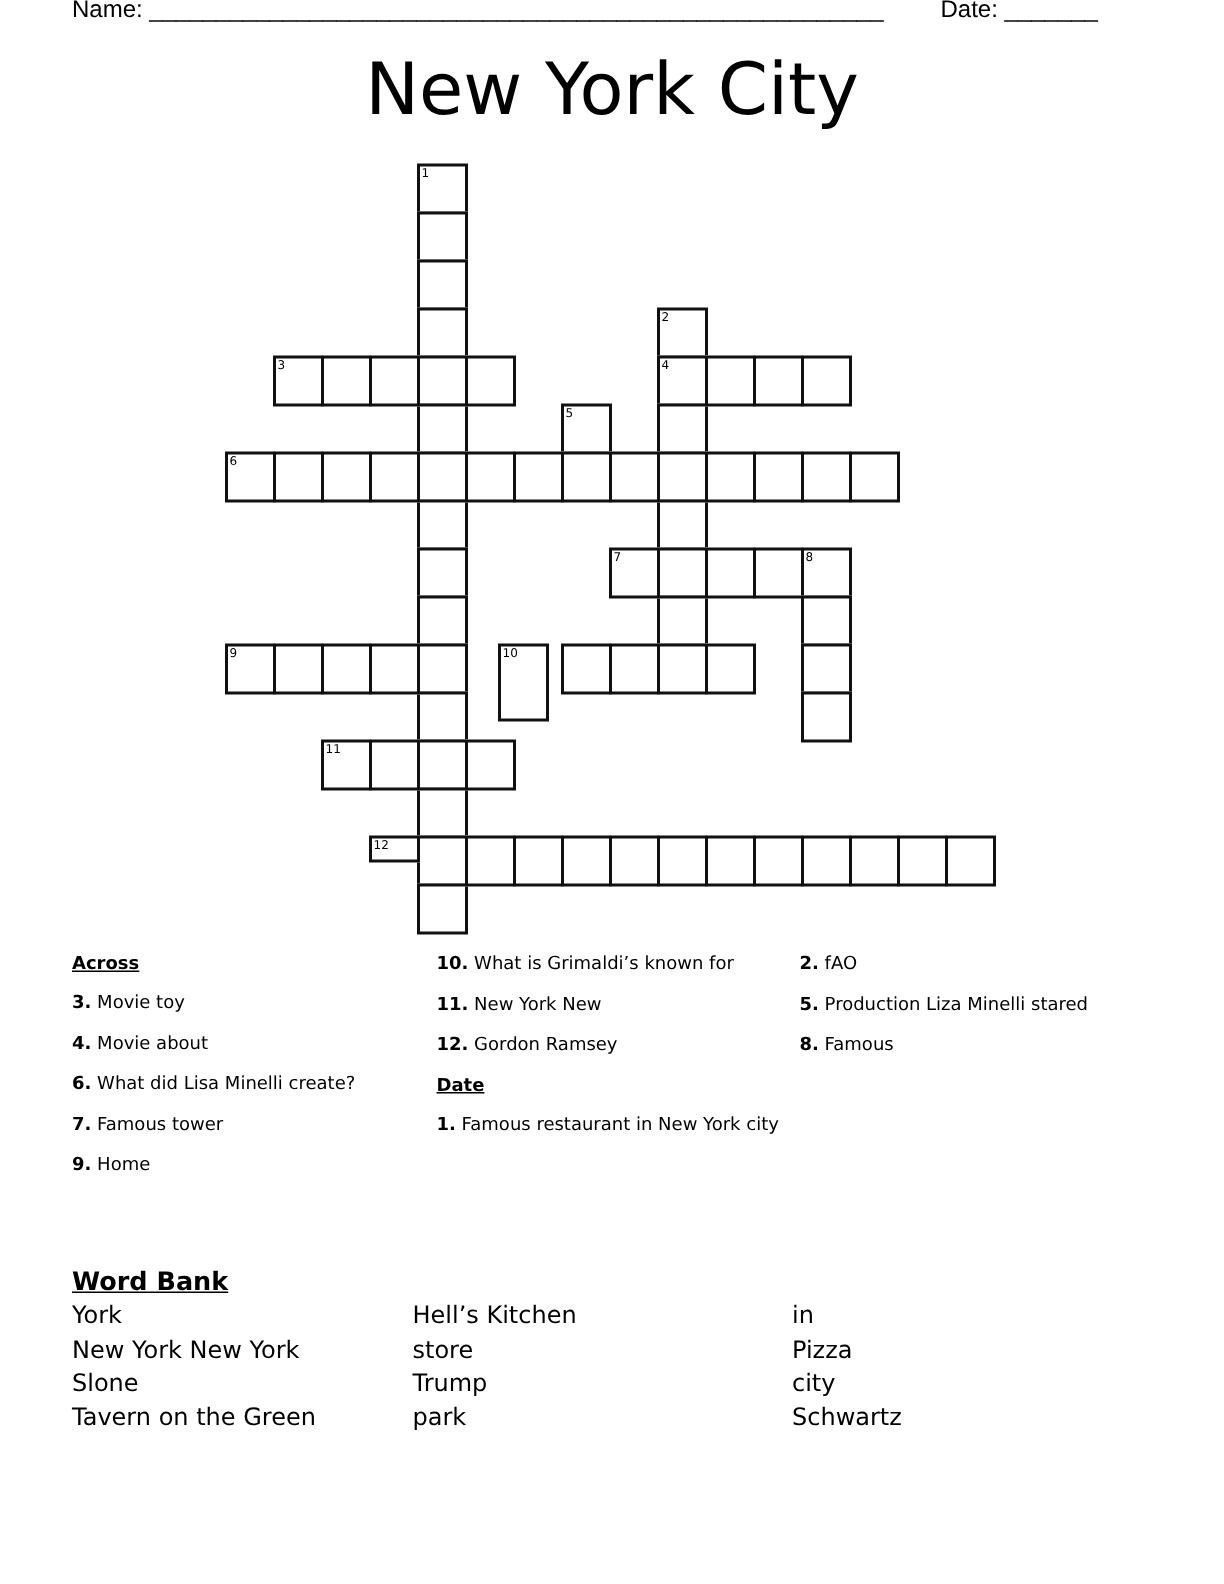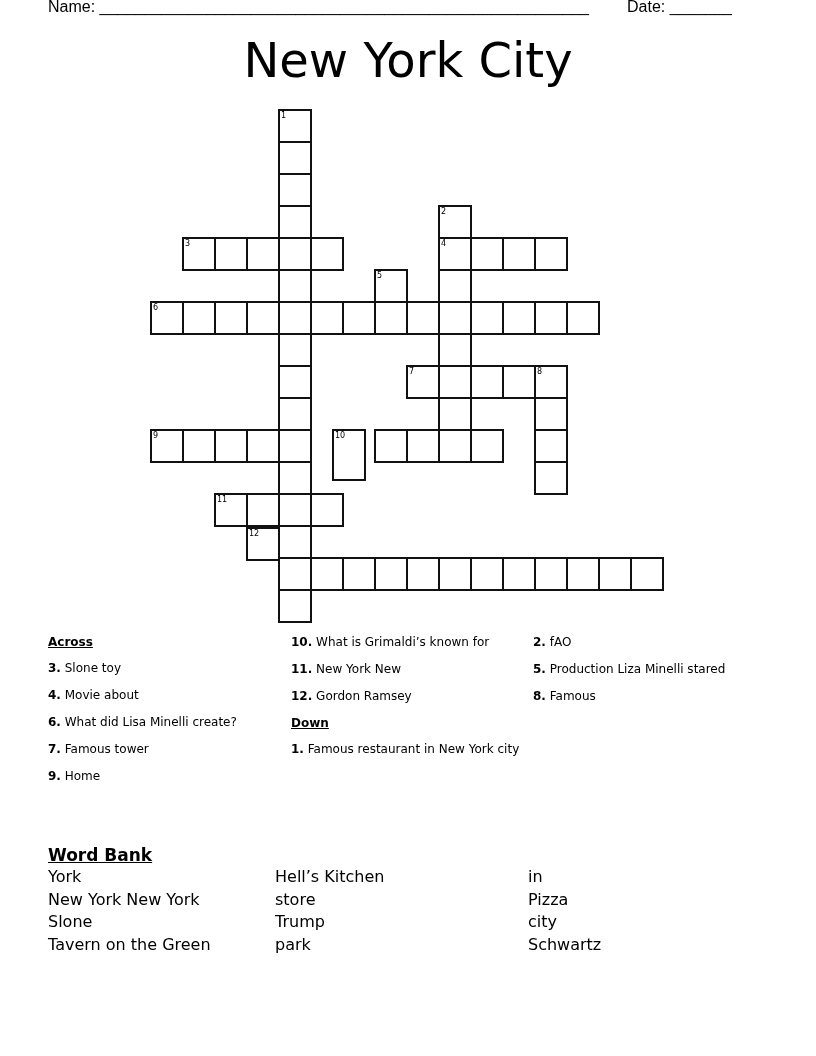--- a/index.html
+++ b/index.html
@@ -106,50 +106,50 @@
       <span class="num">10</span>
     </div>
     <div class="cell" style="left: 375px; top: 430px; width: 34px; height: 34px;"></div>
     <div class="cell" style="left: 407px; top: 430px; width: 34px; height: 34px;"></div>
     <div class="cell" style="left: 471px; top: 430px; width: 34px; height: 34px;"></div>
     <div class="cell" style="left: 215px; top: 494px; width: 34px; height: 34px;">
       <span class="num">11</span>
     </div>
     <div class="cell" style="left: 247px; top: 494px; width: 34px; height: 34px;"></div>
     <div class="cell" style="left: 311px; top: 494px; width: 34px; height: 34px;"></div>
-    <div class="cell" style="left: 247px; top: 528px; width: 34px; height: 34px; text-align: right;">
+    <div class="cell" style="left: 247px; top: 558px; width: 34px; height: 18px; text-align: right;">
       <span class="num">12</span>
     </div>
     <div class="cell" style="left: 311px; top: 558px; width: 34px; height: 34px;"></div>
     <div class="cell" style="left: 343px; top: 558px; width: 34px; height: 34px;"></div>
     <div class="cell" style="left: 375px; top: 558px; width: 34px; height: 34px;"></div>
     <div class="cell" style="left: 407px; top: 558px; width: 34px; height: 34px;"></div>
     <div class="cell" style="left: 439px; top: 558px; width: 34px; height: 34px;"></div>
     <div class="cell" style="left: 471px; top: 558px; width: 34px; height: 34px;"></div>
     <div class="cell" style="left: 503px; top: 558px; width: 34px; height: 34px;"></div>
     <div class="cell" style="left: 535px; top: 558px; width: 34px; height: 34px;"></div>
     <div class="cell" style="left: 567px; top: 558px; width: 34px; height: 34px;"></div>
     <div class="cell" style="left: 599px; top: 558px; width: 34px; height: 34px;"></div>
     <div class="cell" style="left: 631px; top: 558px; width: 34px; height: 34px;"></div>
   </div>
 
 <div class="clues" style="left:48px; top:631px; width:230px;">
   <span class="head">Across</span>
-  <span class="clue"><b>3.</b><span> Slone toy</span></span>
+  <span class="clue"><b>3.</b><span> Movie toy</span></span>
   <span class="clue"><b>4.</b><span> Movie about</span></span>
   <span class="clue"><b>6.</b><span> What did Lisa Minelli create?</span></span>
   <span class="clue"><b>7.</b><span> Famous tower</span></span>
   <span class="clue"><b>9.</b><span> Home</span></span>
 </div>
 
 <div class="clues" style="left:291px; top:631px; width:230px;">
   <span class="clue"><b>10.</b><span> What is Grimaldi’s known for</span></span>
   <span class="clue"><b>11.</b><span> New York New</span></span>
   <span class="clue"><b>12.</b><span> Gordon Ramsey</span></span>
-  <span class="head">Down</span>
+  <span class="head">Date</span>
   <span class="clue"><b>1.</b><span> Famous restaurant in New York city</span></span>
 </div>
 
 <div class="clues" style="left:533px; top:631px; width:215px;">
   <span class="clue"><b>2.</b><span> fAO</span></span>
   <span class="clue"><b>5.</b><span> Production Liza Minelli stared</span></span>
   <span class="clue"><b>8.</b><span> Famous</span></span>
 </div>
 
 <div class="wb-title">Word Bank</div>

